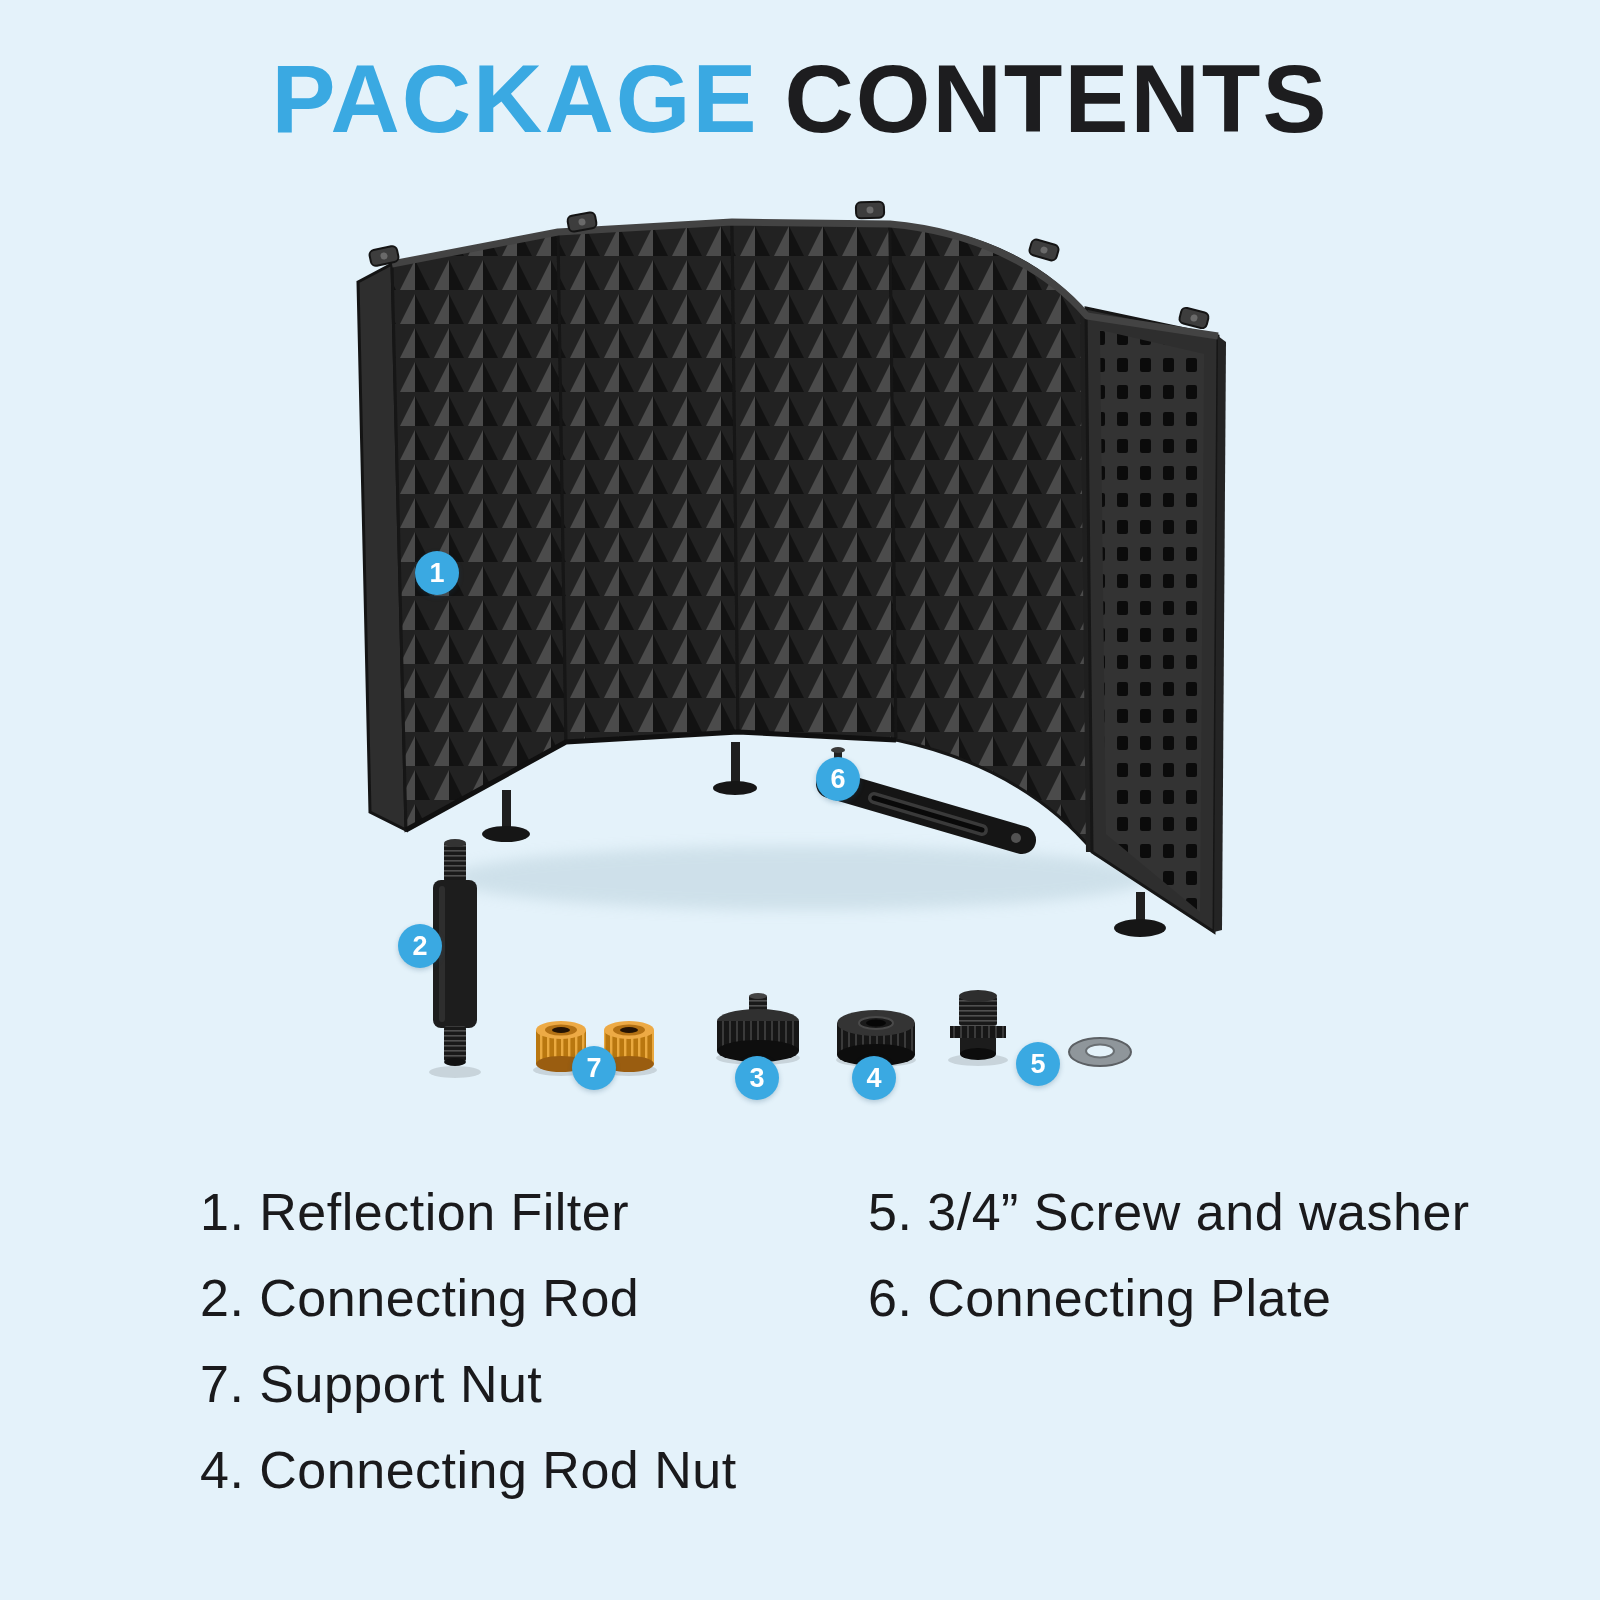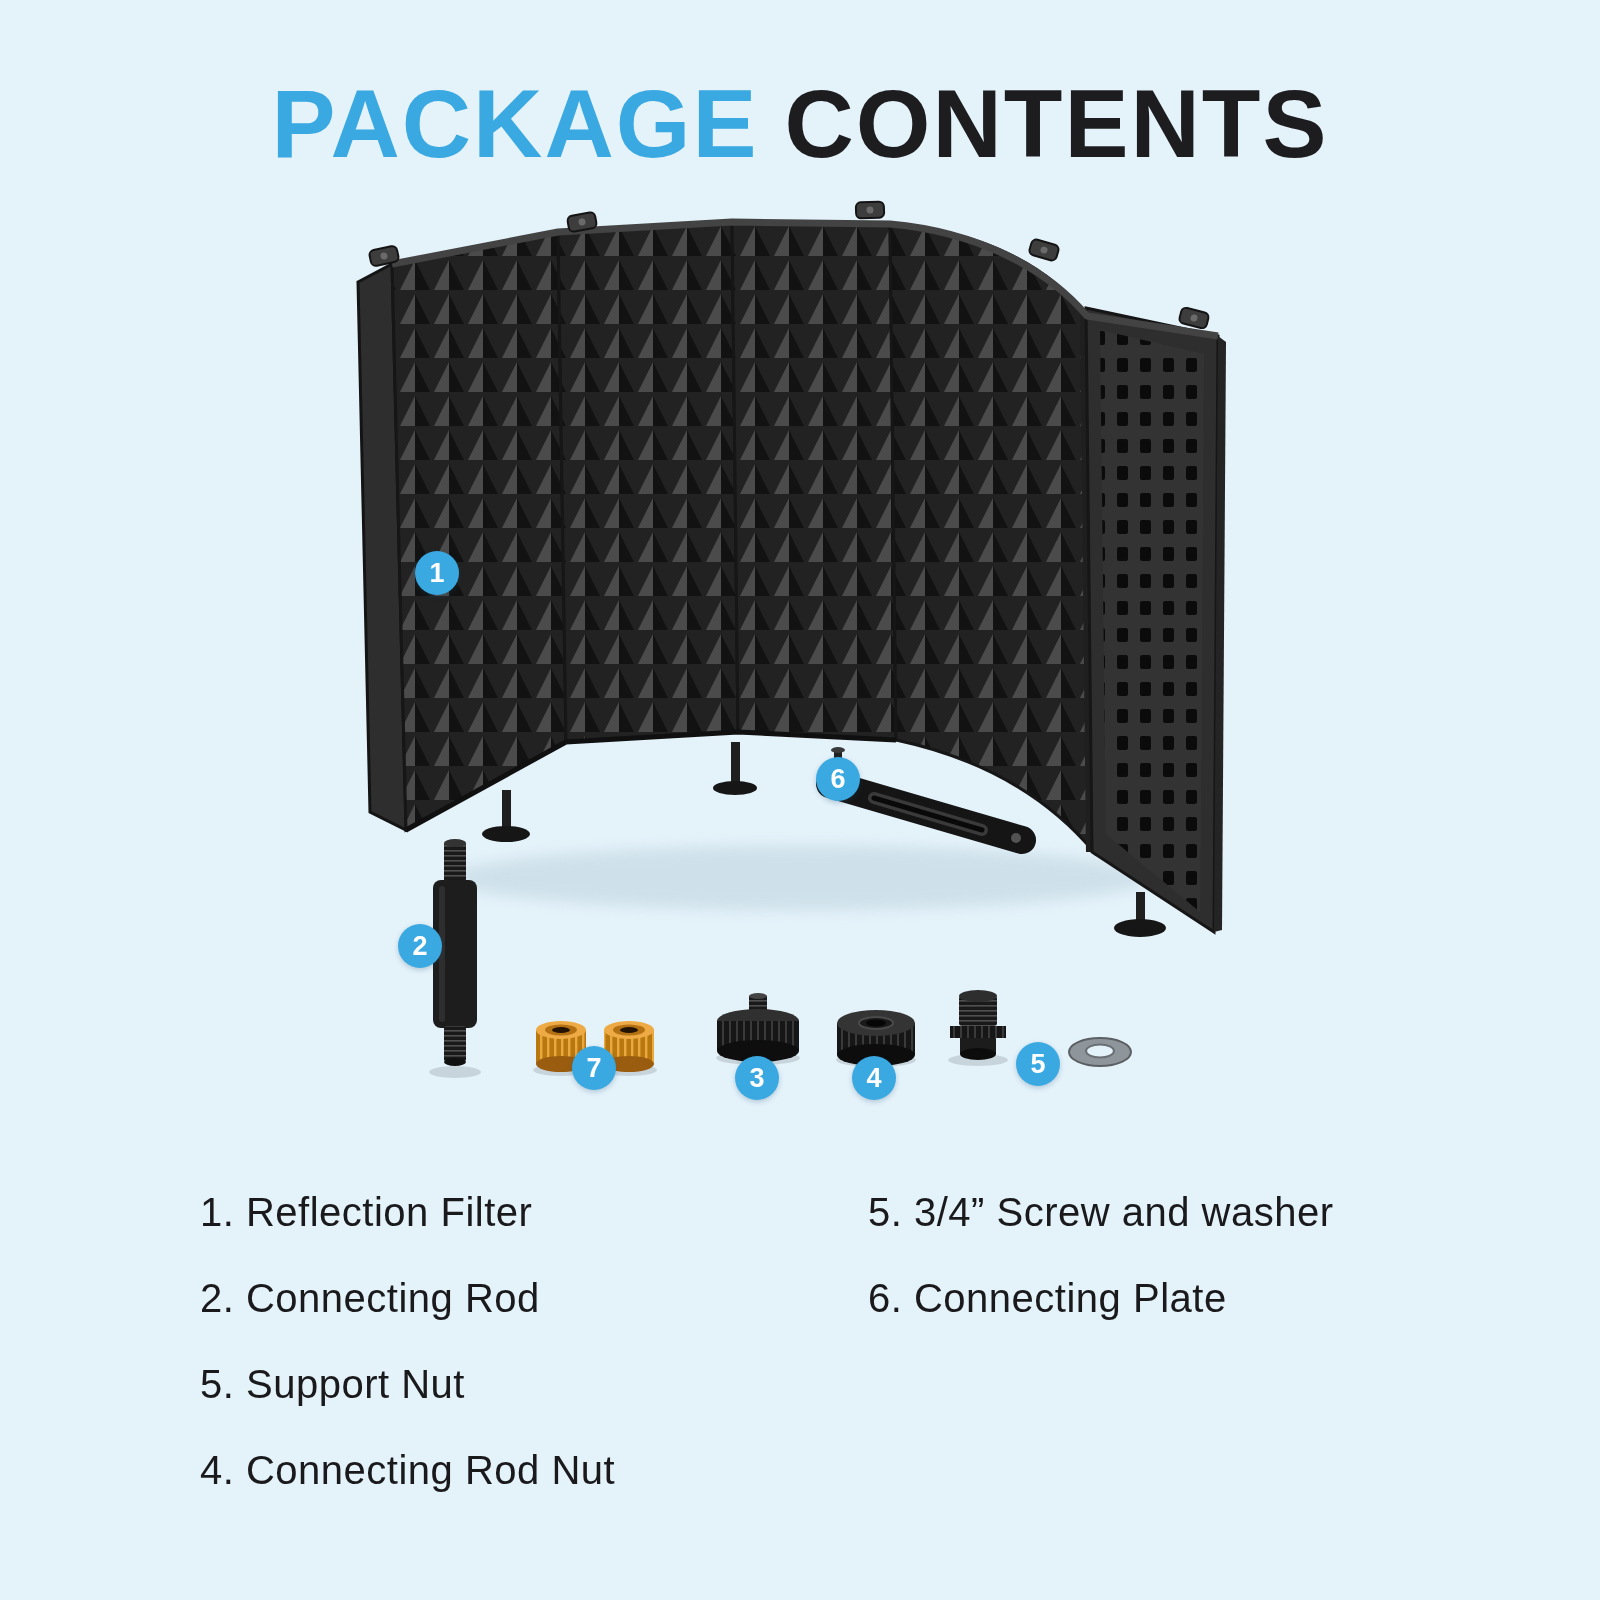--- a/index.html
+++ b/index.html
@@ -10,21 +10,21 @@
   }
   *{margin:0;padding:0;box-sizing:border-box;}
   body{
     width:1600px;height:1600px;
     background:var(--background);
     font-family:"Liberation Sans", sans-serif;
     position:relative;overflow:hidden;
   }
   .page{position:absolute;inset:0;}
   .title{
-    position:absolute;top:69px;left:0;width:1600px;
+    position:absolute;top:44px;left:0;width:1600px;
     text-align:center;
     font-size:96px;font-weight:900;letter-spacing:2px;
     color:var(--heading);
     white-space:nowrap;
   }
   .title .hl{color:var(--accent);margin-right:26px;}
   .figure{position:absolute;inset:0;}
   .shield-svg{position:absolute;left:330px;top:190px;width:920px;height:935px;}
   .badge{
     position:absolute;width:44px;height:44px;border-radius:50%;
@@ -38,21 +38,21 @@
   .badge-2{left:398px;top:924px;}
   .badge-3{left:735px;top:1056px;}
   .badge-4{left:852px;top:1056px;}
   .badge-5{left:1016px;top:1042px;}
   .badge-6{left:816px;top:757px;}
   .badge-7{left:572px;top:1046px;}
   .legend-col{
     position:absolute;top:1192px;
     display:flex;flex-direction:column;
     color:var(--text);
-    font-size:40px;letter-spacing:.5px;
+    font-size:52px;letter-spacing:.5px;
   }
   .legend-left{left:200px;}
   .legend-right{left:868px;}
   .legend-item{height:40px;line-height:40px;margin-bottom:46px;white-space:nowrap;}
 </style>
 </head>
 <body>
 
 <div class="page">
 
@@ -222,21 +222,21 @@
     <div class="badge badge-3">3</div>
     <div class="badge badge-4">4</div>
     <div class="badge badge-5">5</div>
     <div class="badge badge-6">6</div>
     <div class="badge badge-7">7</div>
   </div>
 
   <div class="legend-col legend-left">
     <div class="legend-item">1. Reflection Filter</div>
     <div class="legend-item">2. Connecting Rod</div>
-    <div class="legend-item">5. Support Nut</div>
+    <div class="legend-item">7. Support Nut</div>
     <div class="legend-item">4. Connecting Rod Nut</div>
   </div>
   <div class="legend-col legend-right">
     <div class="legend-item">5. 3/4” Screw and washer</div>
     <div class="legend-item">6. Connecting Plate</div>
   </div>
 
 </div>
 
 </body></html>

